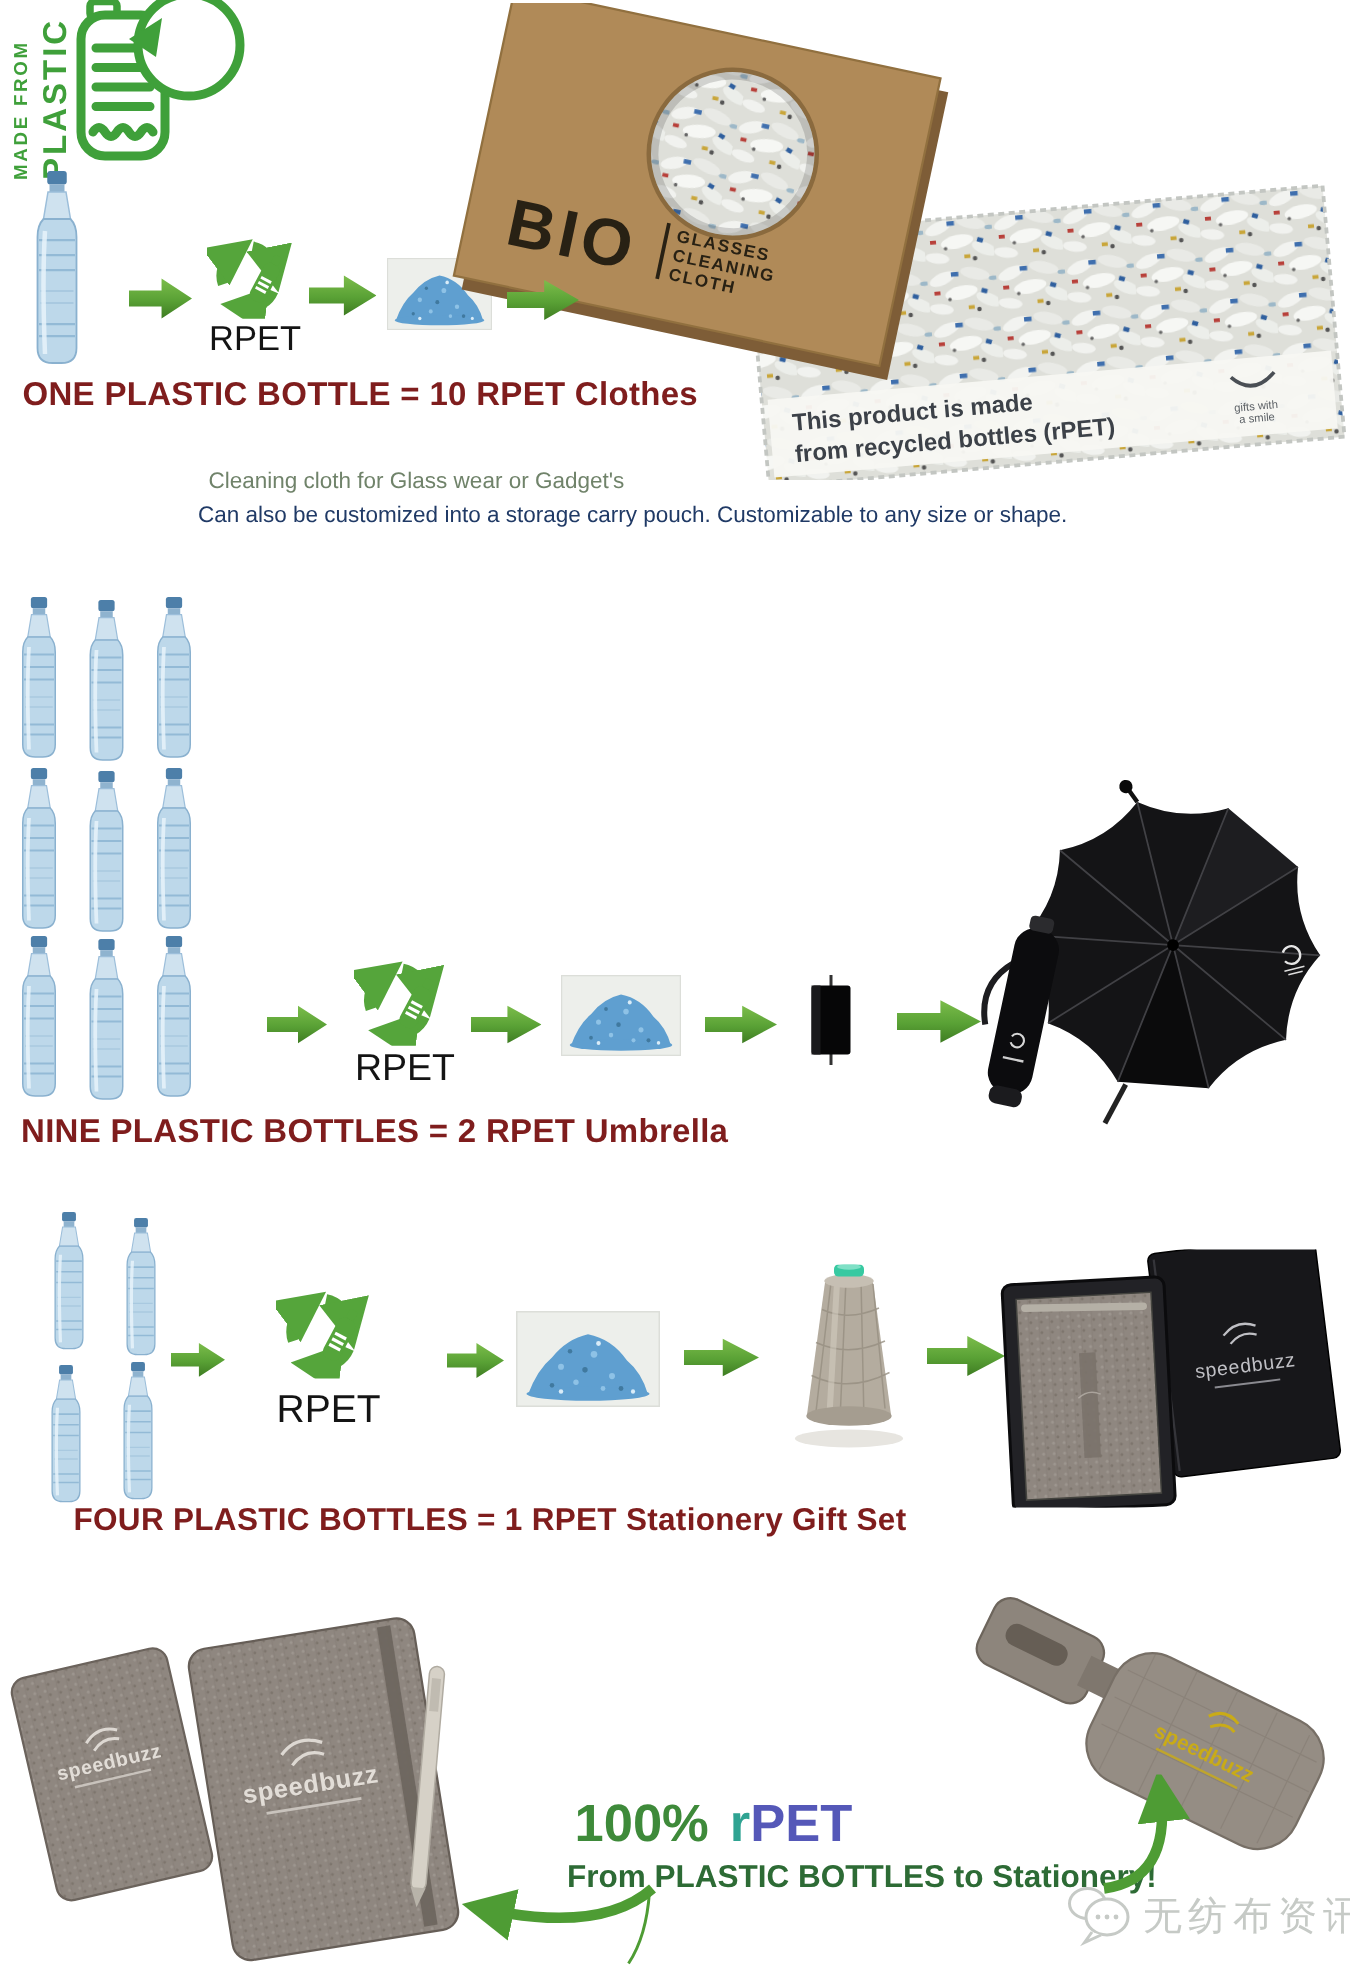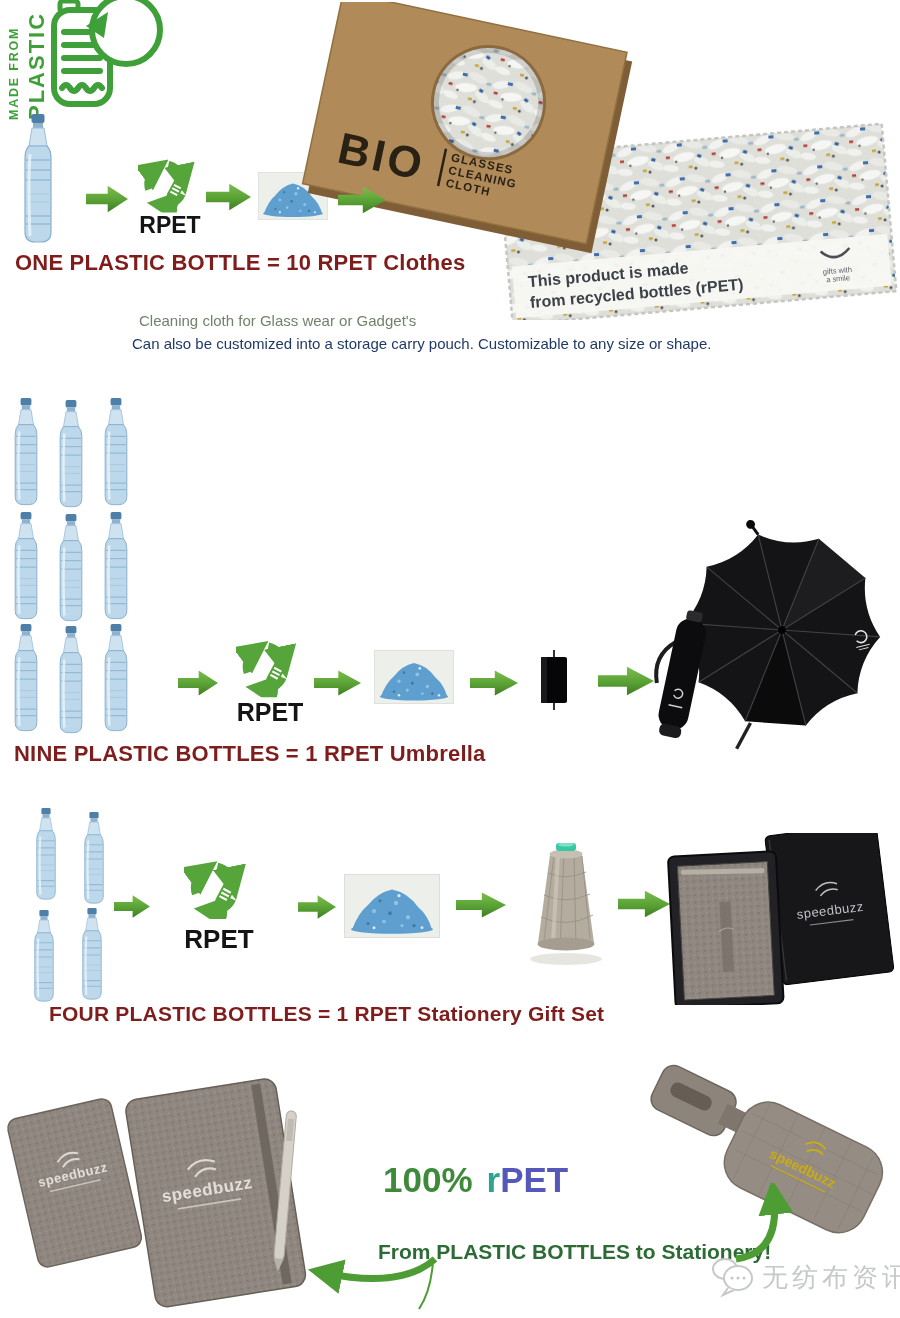--- a/index.html
+++ b/index.html
@@ -4,21 +4,21 @@
 <style>
   html,body{margin:0;padding:0;background:#fff;}
   .canvas{position:relative;width:900px;height:1318px;background:#ffffff;overflow:hidden;
           font-family:"Liberation Sans",sans-serif;}
   .abs{position:absolute;}
   svg text{font-family:"Liberation Sans",sans-serif;}
   .h{font-weight:bold;color:#7f1d1d;white-space:nowrap;letter-spacing:0.2px;}
   .h1{font-size:22px;} .h2{font-size:22px;} .h3{font-size:21px;margin-left:16px;}
   .cap1{font-size:15px;color:#70836a;white-space:nowrap;}
   .cap2{font-size:15px;color:#203a66;white-space:nowrap;}
-  .rpet-label{font-weight:bold;color:#141414;text-align:center;white-space:nowrap;}
+  .rpet-label{font-weight:normal;color:#141414;text-align:center;white-space:nowrap;}
   .big-line{font-size:35px;font-weight:bold;white-space:nowrap;}
   .pct{color:#3e8a3a;} .r-teal{color:#2fa392;margin-left:14px;} .pet-blue{color:#5558b8;}
   .subline{font-size:21px;font-weight:bold;color:#2d6b35;white-space:nowrap;}
   .watermark{display:flex;align-items:center;gap:6px;}
   .watermark span{font-size:26px;color:#c6cac6;letter-spacing:4px;white-space:nowrap;}
 </style>
 </head>
 <body>
 
 <div class="canvas">
@@ -233,21 +233,21 @@
       <rect x="30" y="8" width="30" height="112" rx="14" fill="#0c0c0e"></rect>
       <rect x="37" y="0" width="16" height="10" rx="3" fill="#2b2b2e"></rect>
       <rect x="34" y="116" width="22" height="12" rx="5" fill="#1b1b1e"></rect>
       <g transform="translate(45,84)" stroke="#d6d6d6" stroke-width="1.4" fill="none">
         <path d="M-4 -2 A4.5 4.5 0 1 1 -4 2"></path>
       </g>
       <rect x="38" y="96" width="14" height="1.6" fill="#cfcfcf"></rect>
     </g>
   </svg>
 
-  <div class="abs h h2" style="left:14px;top:741px">NINE PLASTIC BOTTLES =  1 RPET Umbrella</div>
+  <div class="abs h h2" style="left:14px;top:741px">NINE PLASTIC BOTTLES =  2 RPET Umbrella</div>
 
   <svg class="abs" style="left:26px;top:808px" width="96" height="198" viewBox="0 0 96 198">
     <use href="#sym-bottle" x="4" y="0" width="32" height="94"></use>
     <use href="#sym-bottle" x="52" y="4" width="32" height="94"></use>
     <use href="#sym-bottle" x="2" y="102" width="32" height="94"></use>
     <use href="#sym-bottle" x="50" y="100" width="32" height="94"></use>
   </svg>
   <svg class="abs" style="left:114px;top:893px" width="36" height="27">
       <use href="#sym-arrow" width="36" height="27"></use>
     </svg>
@@ -321,21 +321,21 @@
         <rect x="-32" y="14" width="64" height="1.8" fill="#d7d2cc" opacity="0.8"></rect>
       </g>
       <g transform="rotate(14 176 130)">
         <rect x="170" y="52" width="10" height="150" rx="5" fill="#d6d1c7" stroke="#b0aba1"></rect>
         <rect x="172" y="60" width="6" height="22" fill="#c0bbb1"></rect>
         <polygon points="170,200 180,200 175,213" fill="#b8b3a9"></polygon>
       </g>
     </g>
   </svg>
 
-  <div class="abs big-line" style="left:383px;top:1160px">
+  <div class="abs big-line" style="left:383px;top:1196px">
     <span class="pct">100%</span><span class="r-teal">r</span><span class="pet-blue">PET</span>
   </div>
   <div class="abs subline" style="left:378px;top:1240px">From PLASTIC BOTTLES to Stationery!</div>
 
   <svg class="abs" style="left:283px;top:1243px" width="165" height="72" viewBox="0 0 165 72">
     <path d="M152 16 Q118 46 42 30" stroke="#4e9c34" stroke-width="7" fill="none" marker-end="url(#gah)"></path>
     <path d="M150 18 Q148 48 136 66" stroke="#4e9c34" stroke-width="2" fill="none"></path>
   </svg>
 
   <svg class="abs" style="left:648px;top:1062px" width="252" height="178" viewBox="0 0 252 178">

